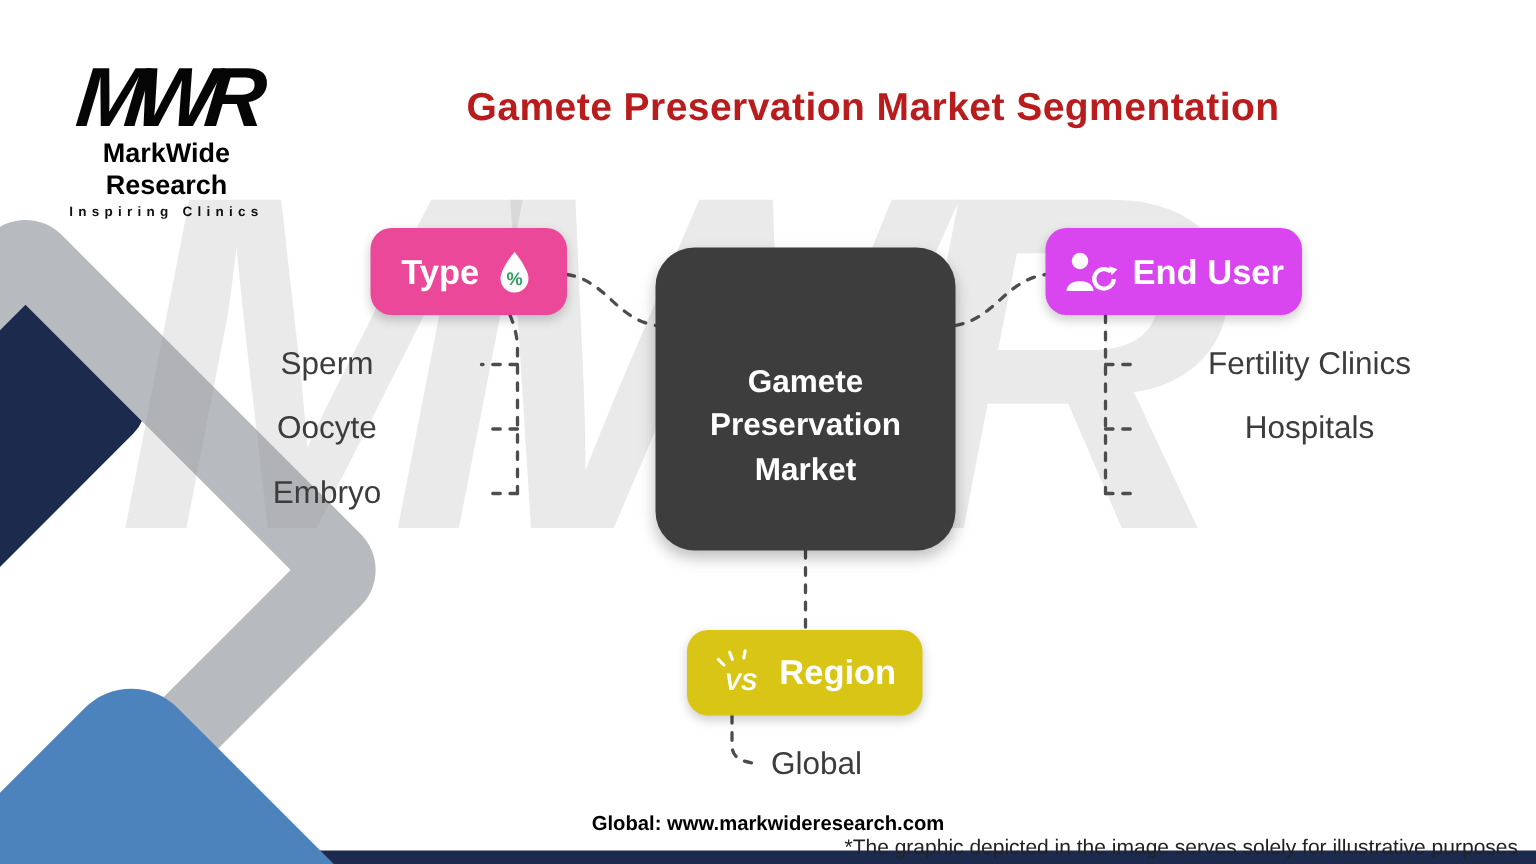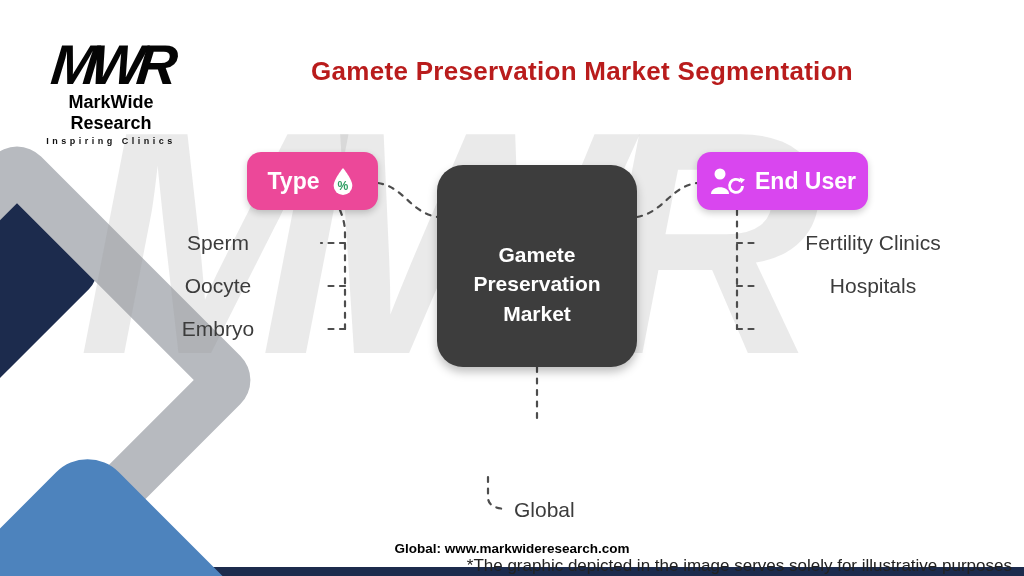--- a/index.html
+++ b/index.html
@@ -59,21 +59,21 @@
   .btn-region{left:458px;top:420px;width:157px;height:57px;background:#d9c516;}
   
   .seg-item{position:absolute;font-size:21px;color:#3c3c3c;line-height:28px;z-index:3;}
   .seg-left{left:118px;width:200px;text-align:center;}
   .seg-right{left:758px;width:230px;text-align:center;}
   .seg-t0{top:229px;} .seg-t1{top:272px;} .seg-t2{top:315px;}
   .seg-global{left:514px;top:496px;}
   
   .source{position:absolute;left:0;right:0;top:541px;text-align:center;
     font-size:13.5px;font-weight:bold;color:#000;z-index:3;}
-  .disclaimer{position:absolute;right:12px;top:556px;font-size:17px;color:#222;z-index:3;}
+  .disclaimer{position:absolute;right:12px;top:556px;font-size:14px;color:#222;z-index:3;}
 </style>
 </head>
 <body>
 
 <div class="canvas">
 
   <div class="shape-navy-left"></div>
   <div class="shape-gray-chevron"></div>
   <div class="bottom-bar"></div>
   <div class="shape-blue-corner"></div>
@@ -122,18 +122,29 @@
       <circle cx="11" cy="8" r="5.5" fill="#ffffff"></circle>
       <path d="M2 28 C2 19 20 19 20 28 Z" fill="#ffffff"></path>
       <path d="M33.5 20 a6.5 6.5 0 1 1 -2 -4.8" fill="none" stroke="#ffffff" stroke-width="2.8"></path>
       <polygon points="30.5,11.5 36,13.5 32,17.5" fill="#ffffff"></polygon>
     </svg>
     <span>End User</span>
   </div>
   <div class="seg-item seg-right seg-t0">Fertility Clinics</div>
   <div class="seg-item seg-right seg-t1">Hospitals</div>
 
+  <div class="node-btn btn-region">
+    <svg width="34" height="34" viewBox="0 0 36 34">
+      <g stroke="#ffffff" stroke-width="2.2" stroke-linecap="round">
+        <line x1="7" y1="11" x2="3" y2="7"></line>
+        <line x1="13" y1="7" x2="11" y2="2"></line>
+        <line x1="21" y1="6" x2="22" y2="1"></line>
+      </g>
+      <text x="19" y="29" font-size="17" font-style="italic" font-weight="bold" fill="#ffffff" text-anchor="middle">VS</text>
+    </svg>
+    <span>Region</span>
+  </div>
   <div class="seg-item seg-global">Global</div>
 
   <div class="source">Global: www.markwideresearch.com</div>
   <div class="disclaimer">*The graphic depicted in the image serves solely for illustrative purposes</div>
 
 </div>
 
 </body></html>

